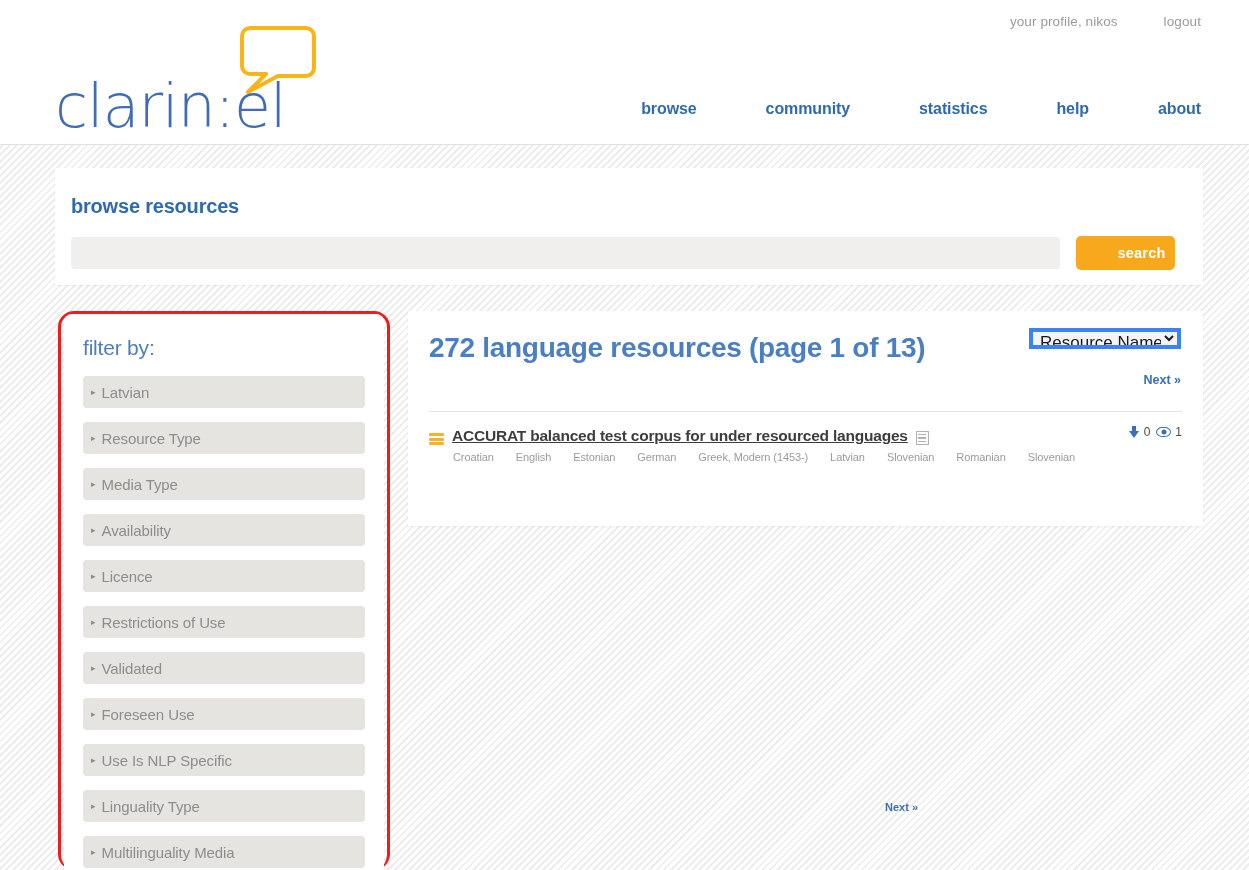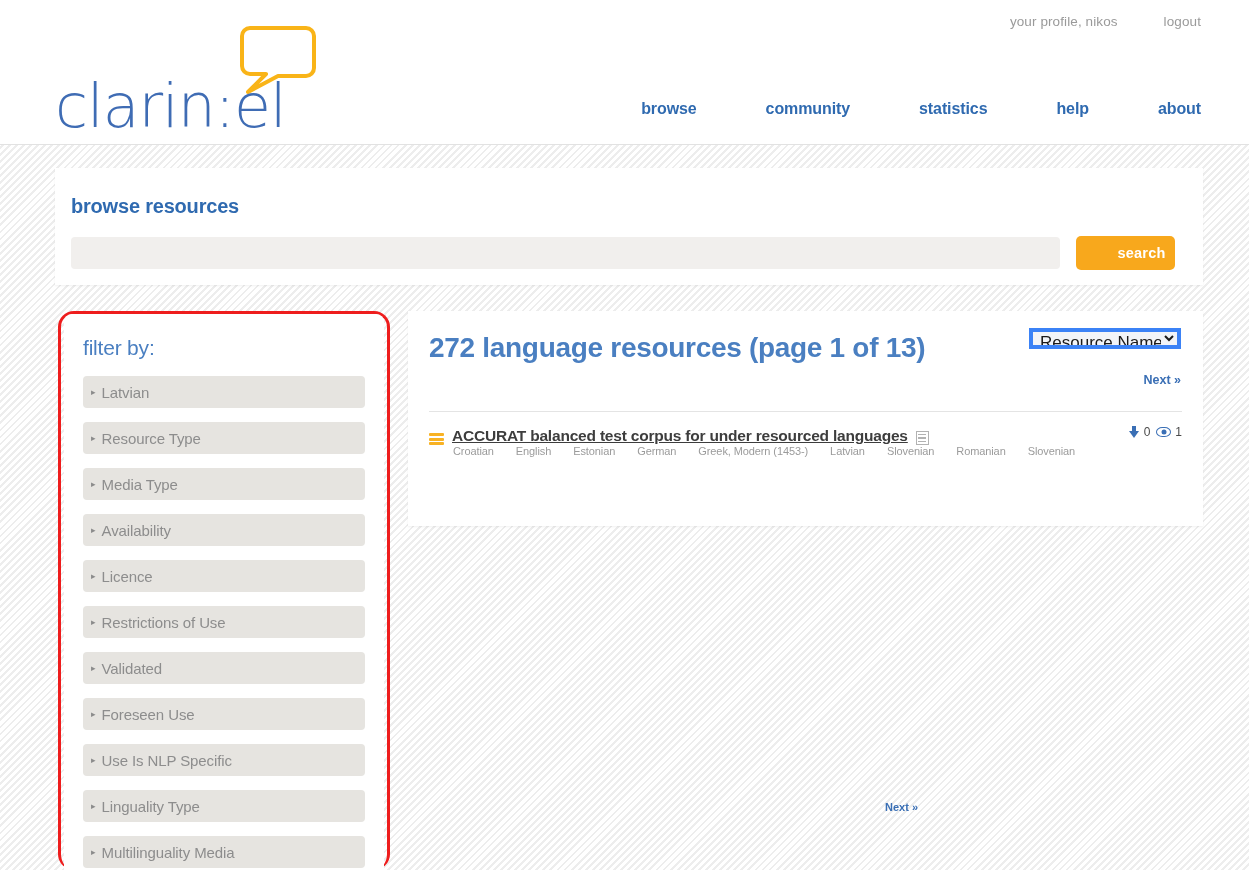--- a/index.html
+++ b/index.html
@@ -339,21 +339,21 @@
     content: "";
     position: absolute;
     left: 50%; top: 50%;
     transform: translate(-50%, -50%);
     width: 5px; height: 5px;
     border-radius: 50%;
     background: #3a6fb5;
   }
 
   #languages {
-    margin-top: 0;
+    margin-top: 6px;
     margin-left: 24px;
     display: flex;
     flex-wrap: wrap;
     gap: 0 22px;
   }
   #languages span {
     font-size: 11px;
     color: #9b9b9b;
     letter-spacing: -0.1px;
   }

